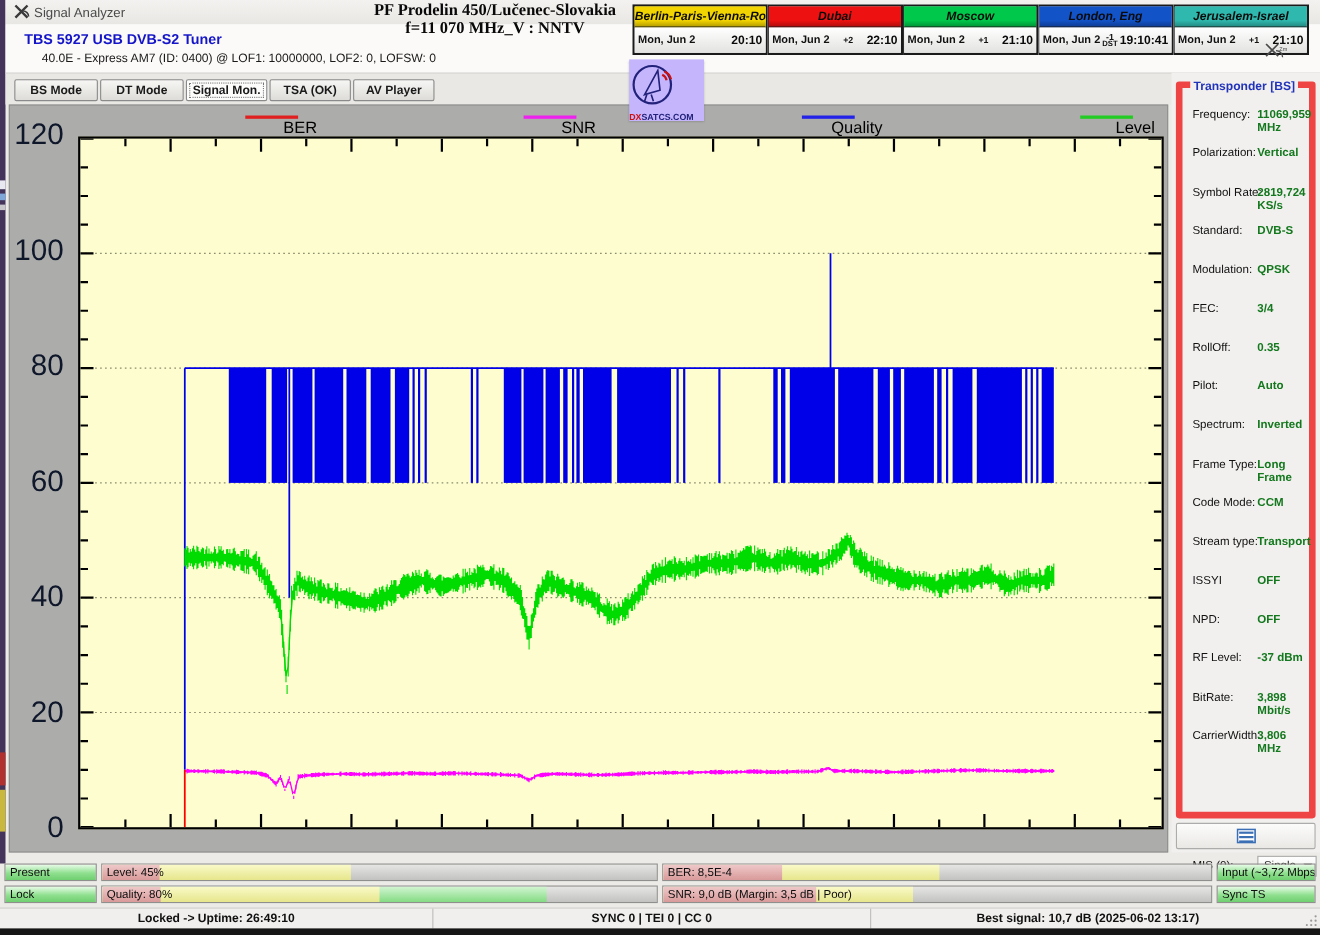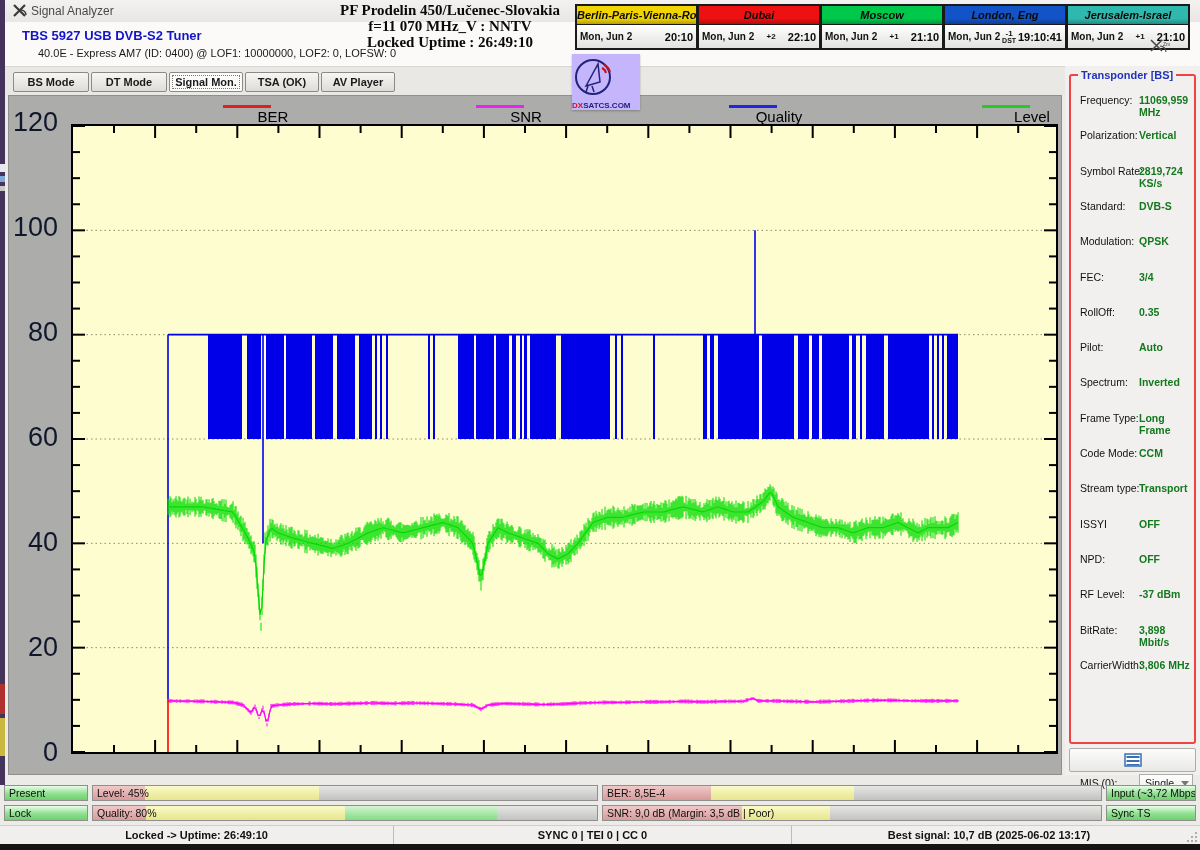--- a/index.html
+++ b/index.html
@@ -64,21 +64,21 @@
   
   #logo-box { left:572px; top:54px; width:68px; height:56px; background:#c4b5fd;
     box-shadow:0 1px 2px rgba(0,0,0,0.25); text-align:left; }
   #logo-text { font-size:8px; font-weight:bold; letter-spacing:0; margin-top:-1px; }
   #logo-text .dx { color:#CC1111; }
   #logo-text .rest { color:#22227A; }
 
   
   #rightpanel { left:1065px; top:66px; width:135px; height:709px; background:#F1F0EE; }
   #groupbox { position:absolute; left:4px; top:8px; width:127px; height:670px;
-    border:2px solid #ef4444; border-radius:3px; }
+    border:6px solid #ef4444; border-radius:3px; }
   #groupbox-title { position:absolute; left:7px; top:-7px; background:#F1F0EE;
     padding:0 3px; font-size:11px; font-weight:bold; color:#2233BB; }
   .tp-row { position:absolute; left:0; width:100%; }
   .tp-label { position:absolute; left:9px; font-size:10.5px; color:#111; }
   .tp-value { position:absolute; left:68px; font-size:10.5px; font-weight:bold; color:#14781E; }
   #mis-row .tp-label { top:3px; }
   #mis-select { position:absolute; left:68px; top:0; width:54px; height:19px;
     background:linear-gradient(#FEFEFE,#EDEDEB); border:1px solid #ABABAB;
     font-size:10.5px; color:#222; line-height:17px; padding-left:5px; }
   #mis-arrow { position:absolute; right:3px; top:6px; width:0; height:0;
@@ -127,21 +127,20 @@
   <span class="ttl">Signal Analyzer</span>
 </div>
 
 <div id="infoarea" class="abs"></div>
 <div id="tuner-name" class="abs">TBS 5927 USB DVB-S2 Tuner</div>
 <div id="tuner-details" class="abs">40.0E - Express AM7 (ID: 0400) @ LOF1: 10000000, LOF2: 0, LOFSW: 0</div>
 
 <div id="site-header" class="abs">
   <div>PF Prodelin 450/Lučenec-Slovakia</div>
   <div>f=11 070 MHz_V : NNTV</div>
-  <div>Locked Uptime : 26:49:10</div>
 </div>
 
 <div id="clocks" class="abs">
   <div class="clock">
     <div class="clock-head" style="background: linear-gradient(rgb(242, 212, 0), rgb(242, 212, 0) 70%, rgba(0, 0, 0, 0.25)) rgb(242, 212, 0);">Berlin-Paris-Vienna-Roma</div>
     <div class="clock-body">
       <span class="clock-date">Mon, Jun 2</span>
       <span class="clock-mid">
         <span class="clock-off"></span>
         <span class="clock-dst"></span>

